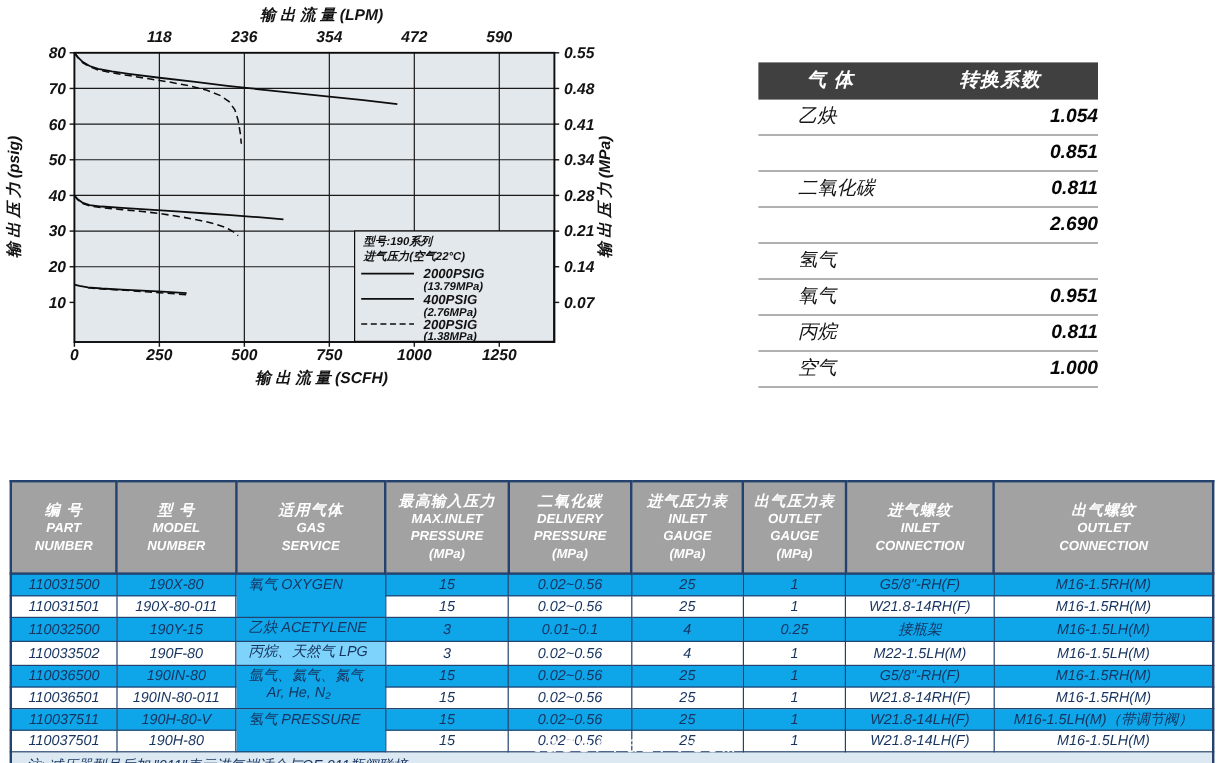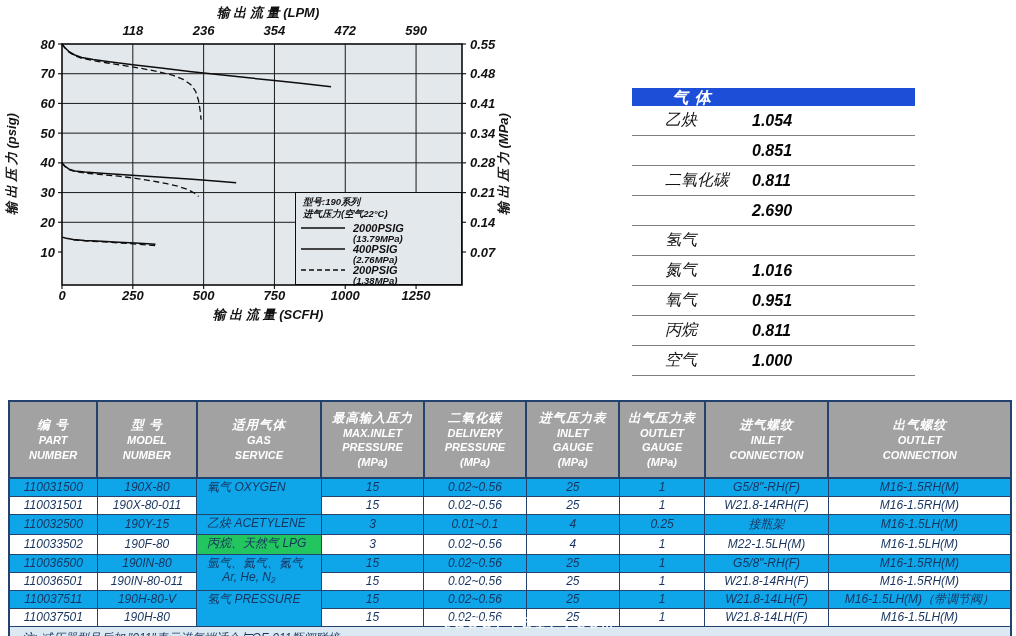--- a/index.html
+++ b/index.html
@@ -17,38 +17,38 @@
   .plot-bg{fill:#e3e8ed;}
   .plot-border{fill:none;stroke:#0d0d0d;stroke-width:1.6;}
   .curve{fill:none;stroke:#0d0d0d;stroke-width:1.5;}
   .curve.dashed{stroke-width:1.3;stroke-dasharray:6 3.5;}
   .legend-box{fill:#e3e8ed;stroke:#0d0d0d;stroke-width:1;}
   .lg-line{stroke:#0d0d0d;stroke-width:1.4;}
   .lg-line.dashed{stroke-dasharray:5 3;}
 
   
   .conv{position:absolute;left:632px;top:52px;width:283px;}
-  .conv-header{display:grid;grid-template-columns:120px 1fr;height:18px;background:#1d4ed8;
+  .conv-header{display:grid;grid-template-columns:120px 1fr;height:31px;background:#404040;
                color:#ffffff;font-weight:bold;font-size:16px;align-items:center;text-align:center;
-               letter-spacing:1px;margin-top:36px;}
+               letter-spacing:1px;}
   .conv-row{display:grid;grid-template-columns:120px 1fr;height:29px;
             border-bottom:1px solid #7f7f7f;align-items:center;}
   .conv-gas{padding-left:33px;font-family:"DejaVu Serif",serif;font-size:16px;color:#151515;white-space:nowrap;}
-  .conv-val{text-align:left;font-weight:bold;font-size:16px;color:#060606;}
+  .conv-val{text-align:right;font-weight:bold;font-size:16px;color:#060606;}
 
   
   .main-wrap{position:absolute;left:8px;top:400px;width:1004px;}
   table.spec{border-collapse:collapse;table-layout:fixed;width:1004px;border:2px solid #24426e;}
   table.spec th{background:#a2a2a2;color:#ffffff;border:2px solid #24426e;font-size:11px;
       font-weight:bold;line-height:1.3;padding:3px 0;height:69px;vertical-align:middle;text-align:center;}
   table.spec th .cn{font-size:12.5px;letter-spacing:1px;}
   table.spec td{border:1px solid #24426e;color:#17345f;font-size:12px;text-align:center;
       height:17px;padding:0;line-height:1.15;background:#ffffff;}
   table.spec tr.blue td{background:#0ea5e9;}
-  table.spec td.gas{background:#22c55e;text-align:left;padding:2px 0 0 10px;vertical-align:top;}
+  table.spec td.gas{background:#7dd3fc;text-align:left;padding:2px 0 0 10px;vertical-align:top;}
   table.spec td.gas .cn{font-family:"DejaVu Serif",serif;}
   table.spec td.gas .l2{text-align:center;padding-right:30px;}
   table.spec td.note{background:#dce9f2;text-align:left;padding:4px 0 5px 12px;font-size:12px;height:15px;}
   .watermark{position:absolute;left:441px;top:610px;font-family:"DejaVu Sans Mono",monospace;
       font-size:19px;letter-spacing:2px;color:rgba(255,255,255,0.92);z-index:5;pointer-events:none;}
 </style>
 </head>
 <body>
 
 <div class="page">
@@ -152,43 +152,40 @@
     <rect x="62" y="44" width="400" height="241" class="plot-border"></rect>
 
     <text transform="translate(16 164) rotate(-90)" text-anchor="middle" class="svg-txt t13">输 出 压 力 (psig)</text>
     <text transform="translate(508 164) rotate(-90)" text-anchor="middle" class="svg-txt t13">输 出 压 力 (MPa)</text>
     <text x="268" y="319" class="svg-txt t13" text-anchor="middle">输 出 流 量 (SCFH)</text>
   </svg>
 
   <div class="conv">
     <div class="conv-header">
       <span>气 体</span>
+      <span>转换系数</span>
     </div>
     <div class="conv-row">
       <span class="conv-gas">乙炔</span>
       <span class="conv-val">1.054</span>
     </div>
     <div class="conv-row">
       <span class="conv-gas"></span>
       <span class="conv-val">0.851</span>
     </div>
     <div class="conv-row">
       <span class="conv-gas">二氧化碳</span>
       <span class="conv-val">0.811</span>
     </div>
     <div class="conv-row">
       <span class="conv-gas"></span>
       <span class="conv-val">2.690</span>
     </div>
     <div class="conv-row">
       <span class="conv-gas">氢气</span>
-    </div>
-    <div class="conv-row">
-      <span class="conv-gas">氮气</span>
-      <span class="conv-val">1.016</span>
     </div>
     <div class="conv-row">
       <span class="conv-gas">氧气</span>
       <span class="conv-val">0.951</span>
     </div>
     <div class="conv-row">
       <span class="conv-gas">丙烷</span>
       <span class="conv-val">0.811</span>
     </div>
     <div class="conv-row">

